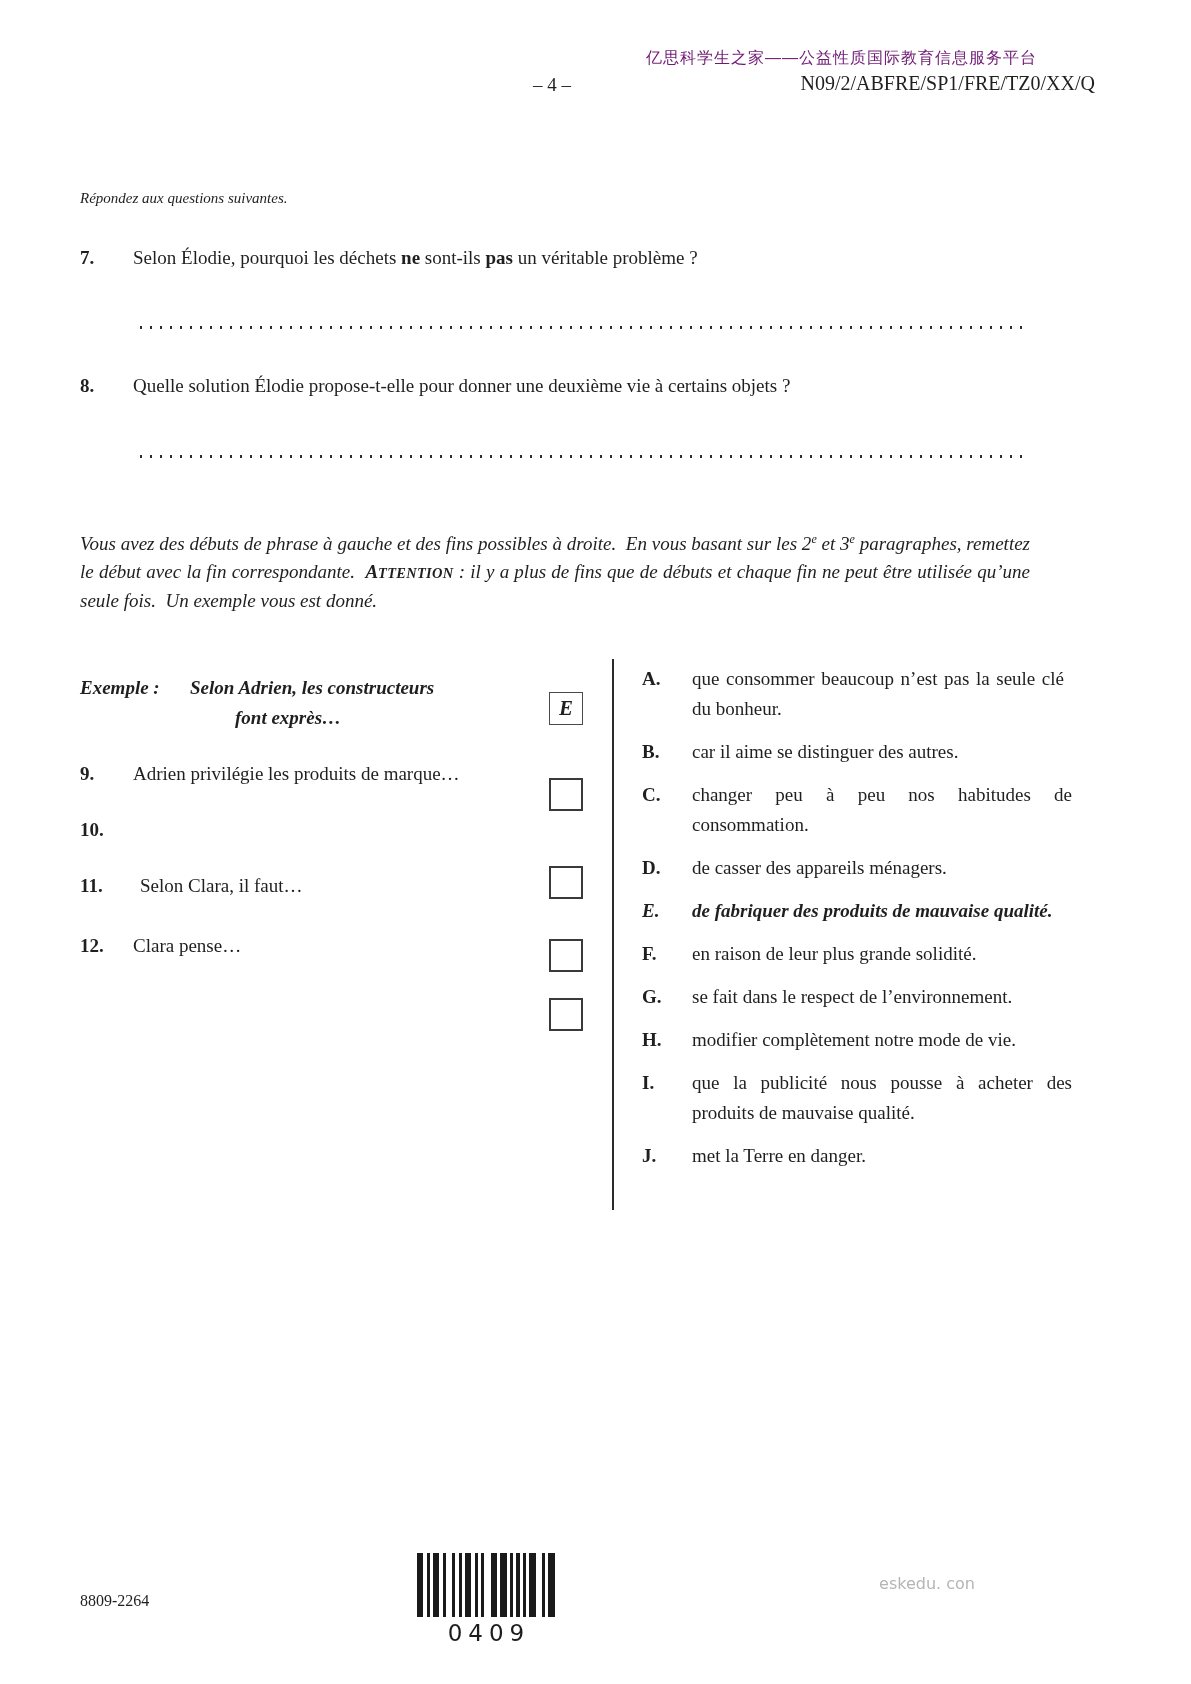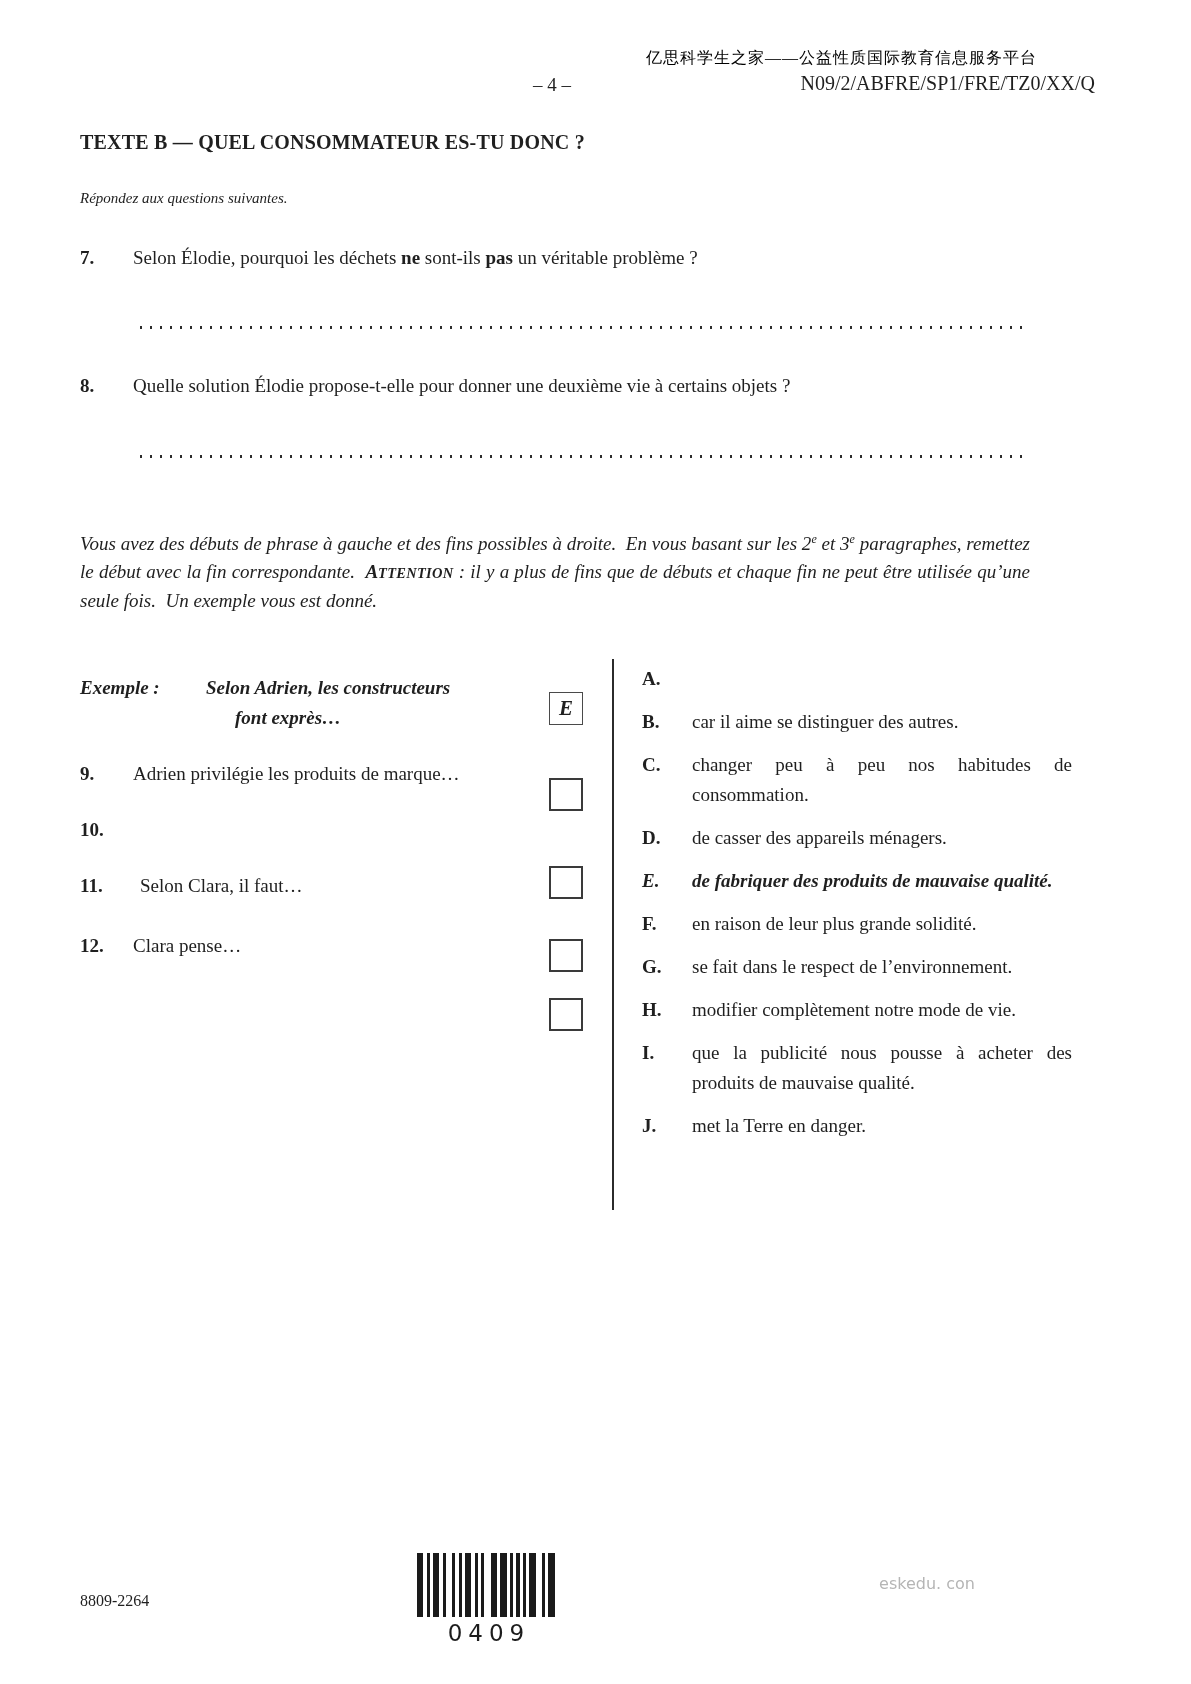--- a/index.html
+++ b/index.html
@@ -9,22 +9,22 @@
     background:#ffffff;
     font-family:"Liberation Serif","DejaVu Serif",serif;
     color:#1f1f1f;
     overflow:hidden;
   }
   .abs { position:absolute; }
 
   
   .cn-header {
     top:48px; right:154px;
-    font-family:Liberation Serif, serif;
-    font-size:16px; color:#000000; letter-spacing:1px;
+    font-family:Liberation Sans, sans-serif;
+    font-size:16px; color:#701a75; letter-spacing:1px;
   }
   .page-num { top:74px; left:533px; font-size:19px; }
   .paper-code { top:72px; right:96px; font-size:20px; }
 
   
   .doc-title { top:131px; left:80px; font-size:20px; font-weight:bold; letter-spacing:0.2px; }
   .doc-subtitle { top:190px; left:80px; font-size:15px; font-style:italic; }
 
   
   .q { left:80px; width:950px; font-size:19px; line-height:30px; display:flex; }
@@ -92,21 +92,20 @@
 </style>
 </head>
 <body>
 
 <div class="page">
 
   <div class="abs cn-header">亿思科学生之家——公益性质国际教育信息服务平台</div>
   <div class="abs page-num">– 4 –</div>
   <div class="abs paper-code">N09/2/ABFRE/SP1/FRE/TZ0/XX/Q</div>
 
-  <div class="abs doc-title">TEXTE B — QUEL CONSOMMATEUR ES-TU DONC ?</div>
   <div class="abs doc-subtitle">Répondez aux questions suivantes.</div>
 
   <div class="abs q" style="top:243px;">
     <span class="qnum">7.</span>
     <span class="qtext"><span>Selon Élodie, pourquoi les déchets </span><b>ne</b><span> sont-ils </span><b>pas</b><span> un véritable problème ?</span></span>
   </div>
   <div class="abs dotted" style="top:326px;"></div>
 
   <div class="abs q" style="top:371px;">
     <span class="qnum">8.</span>
@@ -114,21 +113,21 @@
   </div>
   <div class="abs dotted" style="top:455px;"></div>
 
   <div class="abs instructions"><span>Vous avez des débuts de phrase à gauche et des fins possibles à droite.&nbsp; En vous basant sur les 2</span><sup>e</sup><span> et 3</span><sup>e</sup><span> paragraphes, remettez le début avec la fin correspondante.&nbsp; </span><span class="attn"><span>A</span><span class="rest">TTENTION</span></span><span> : il y a plus de fins que de débuts et chaque fin ne peut être utilisée qu’une seule fois.&nbsp; Un exemple vous est donné.</span></div>
 
   <div class="abs left-col">
 
     <div class="example">
       <span class="example-label">Exemple :</span>
       <span class="example-body">
-        <span class="l1" style="display:block;margin-left:16px;">Selon Adrien, les constructeurs</span>
+        <span class="l1" style="display:block;">Selon Adrien, les constructeurs</span>
         <span class="l2" style="display:block;">font exprès…</span>
       </span>
     </div>
 
     <div class="stem">
       <span class="qnum">9.</span>
       <span class="stem-text">Adrien privilégie les produits de marque…</span>
     </div>
 
     <div class="stem">
@@ -154,20 +153,21 @@
   <div class="abs ansbox" style="top:866px; left:549px;"></div>
   <div class="abs ansbox" style="top:939px; left:549px;"></div>
   <div class="abs ansbox" style="top:998px; left:549px;"></div>
 
   <div class="abs divider"></div>
 
   <div class="abs options">
 
     <div class="opt opt-a">
       <span class="opt-letter">A.</span>
+      <span class="opt-text">que consommer beaucoup n’est pas la seule clé du bonheur.</span>
     </div>
     <div class="opt">
       <span class="opt-letter">B.</span>
       <span class="opt-text">car il aime se distinguer des autres.</span>
     </div>
     <div class="opt">
       <span class="opt-letter">C.</span>
       <span class="opt-text">changer peu à peu nos habitudes de consommation.</span>
     </div>
     <div class="opt">

